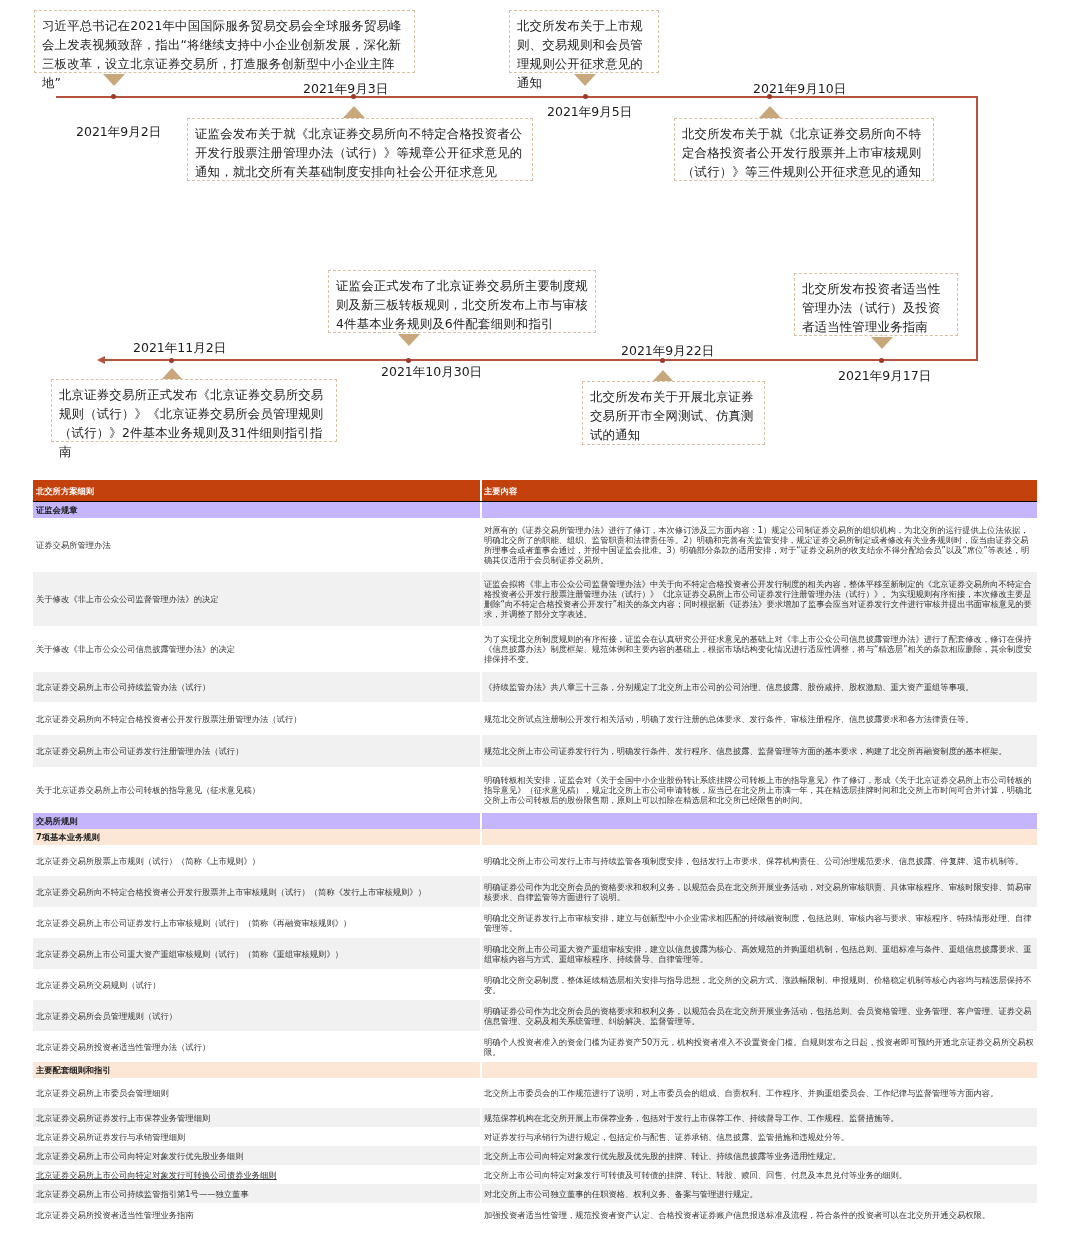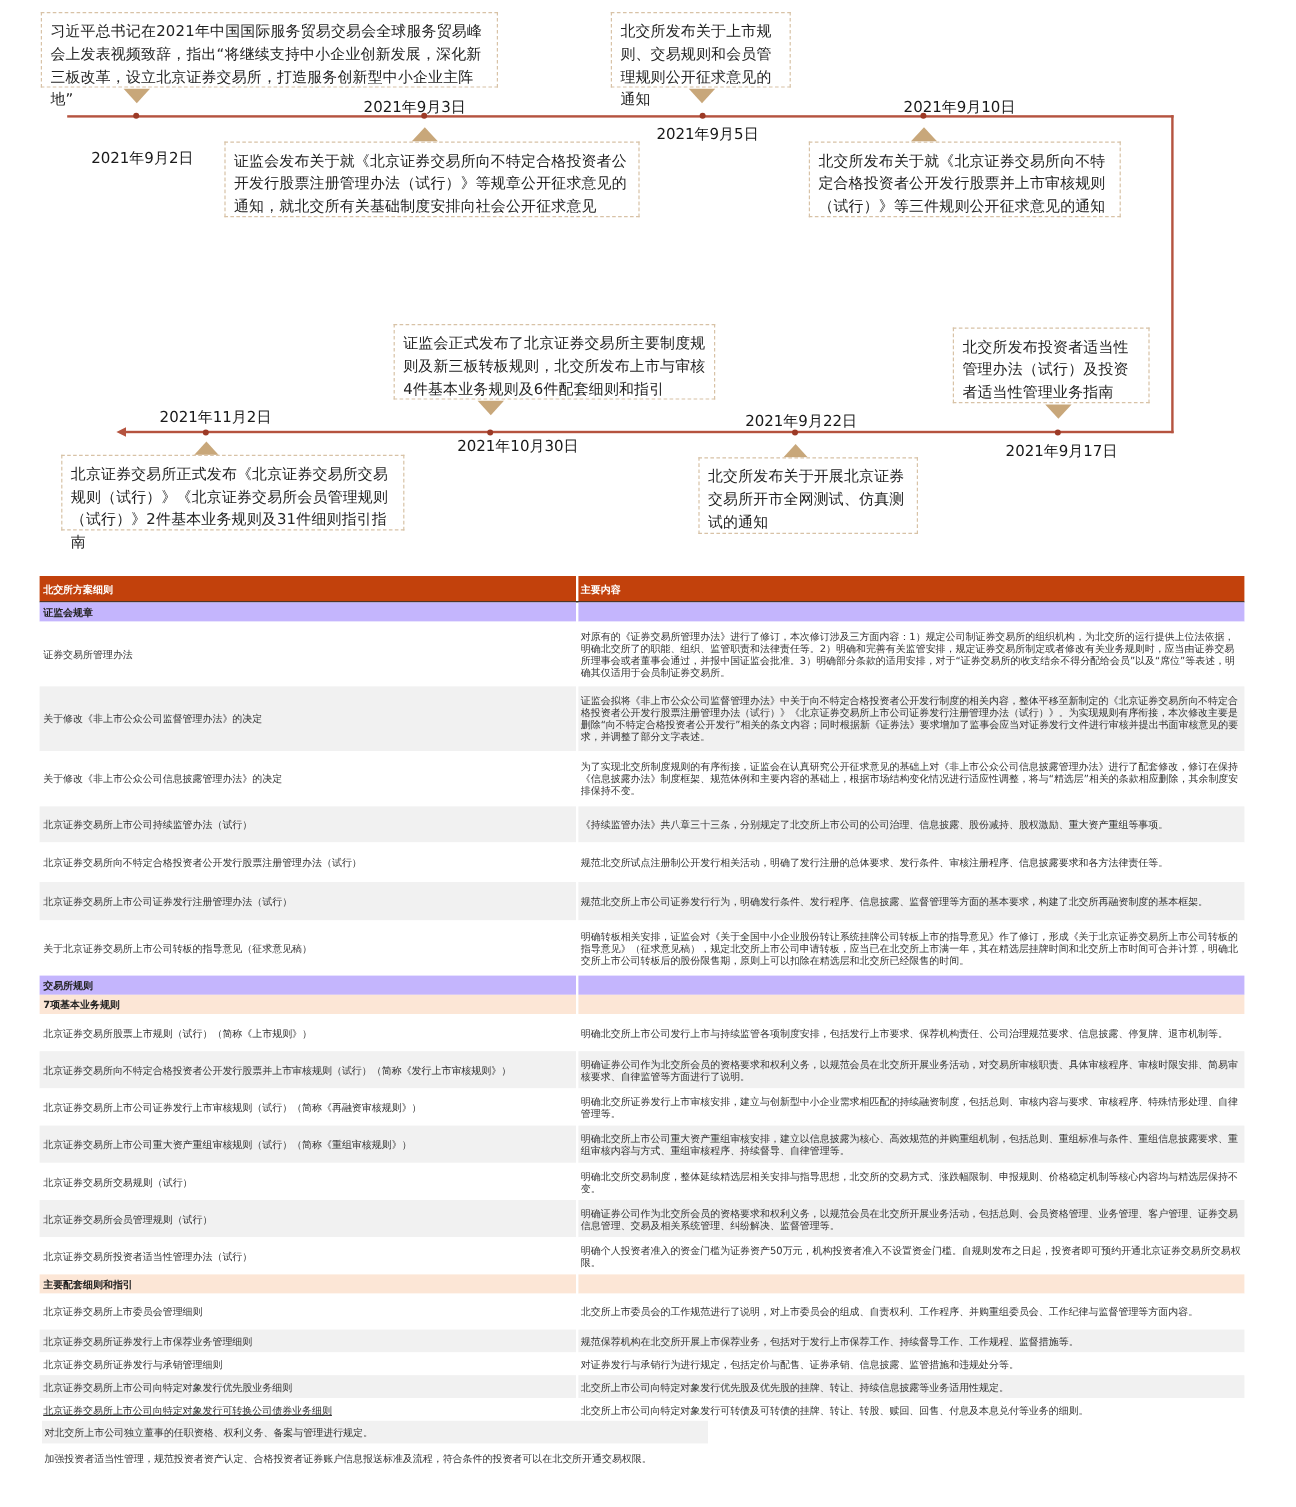--- a/index.html
+++ b/index.html
@@ -195,19 +195,21 @@
       </div>
       <div class="row r-grey">
         <div class="c1" style="height: 19px;">北京证券交易所上市公司向特定对象发行优先股业务细则</div>
         <div class="c2" style="height: 19px;">北交所上市公司向特定对象发行优先股及优先股的挂牌、转让、持续信息披露等业务适用性规定。</div>
       </div>
       <div class="row r-white">
         <div class="c1" style="height: 19px; text-decoration: underline;">北京证券交易所上市公司向特定对象发行可转换公司债券业务细则</div>
         <div class="c2" style="height: 19px;">北交所上市公司向特定对象发行可转债及可转债的挂牌、转让、转股、赎回、回售、付息及本息兑付等业务的细则。</div>
       </div>
       <div class="row r-grey">
+        <div class="c1" style="height: 19px;">北京证券交易所上市公司持续监管指引第1号——独立董事</div>
         <div class="c2" style="height: 19px;">对北交所上市公司独立董事的任职资格、权利义务、备案与管理进行规定。</div>
       </div>
       <div class="row r-white">
+        <div class="c1" style="height: 23px;">北京证券交易所投资者适当性管理业务指南</div>
         <div class="c2" style="height: 23px;">加强投资者适当性管理，规范投资者资产认定、合格投资者证券账户信息报送标准及流程，符合条件的投资者可以在北交所开通交易权限。</div>
       </div>
     </div>
 </div>
 
 </body></html>

